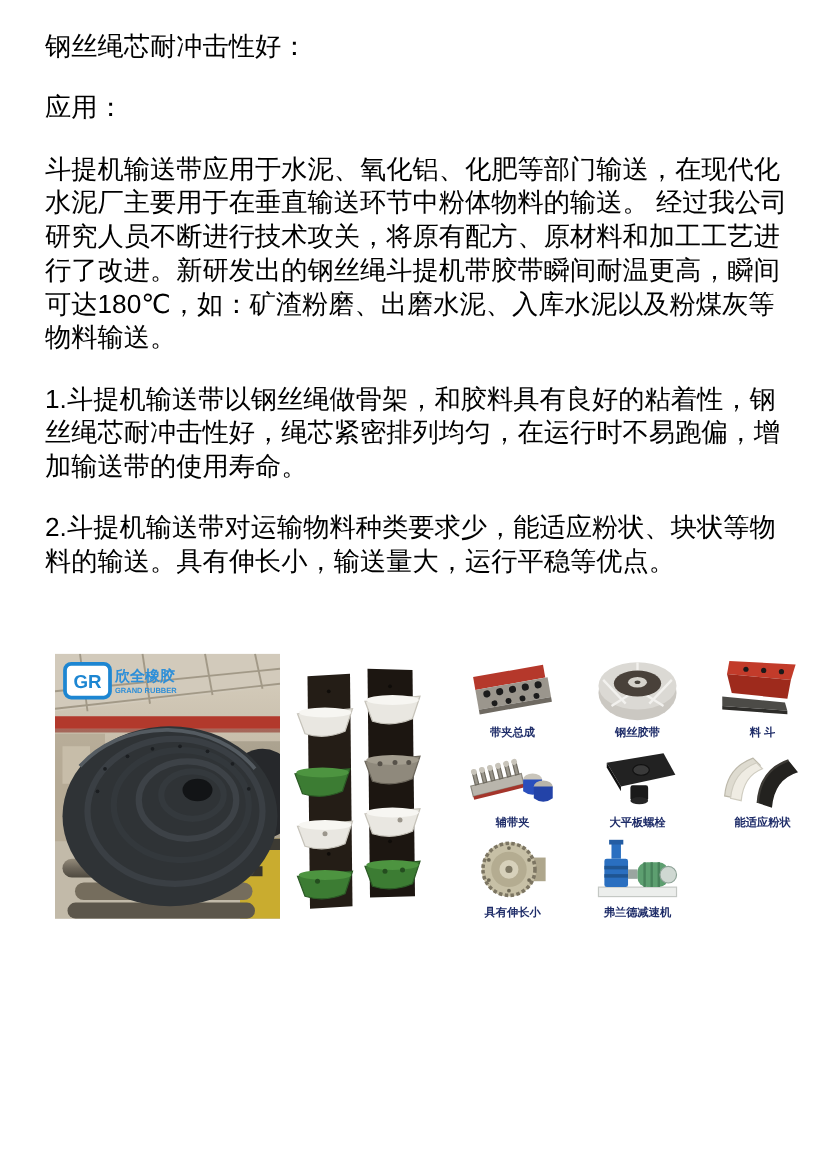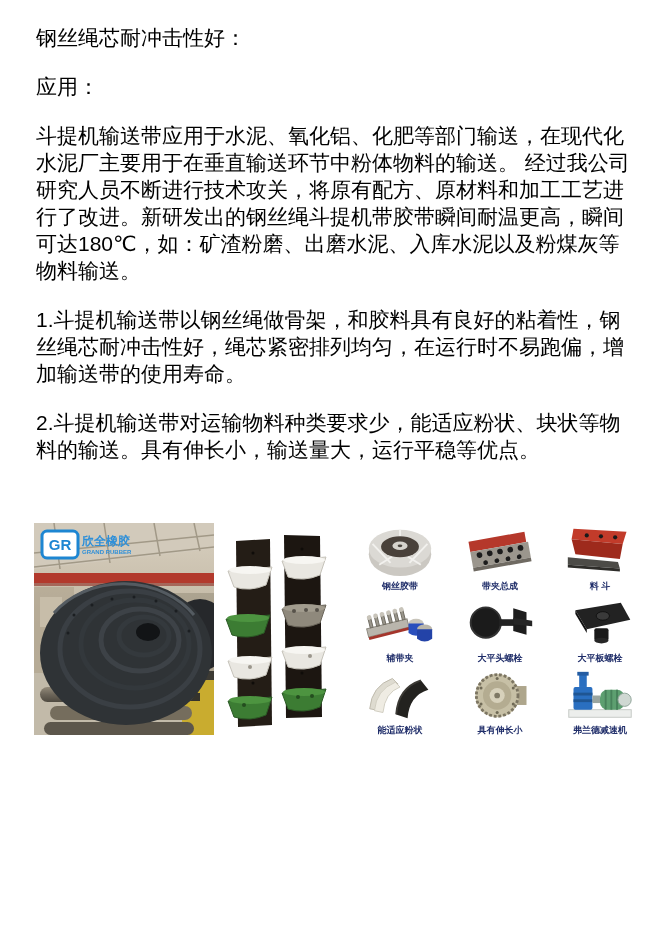--- a/index.html
+++ b/index.html
@@ -8,21 +8,21 @@
     font-family:"Liberation Sans","DejaVu Sans",sans-serif;color:#000;
   }
   h1.title{
     margin:0;padding-top:14px;font-size:50px;line-height:64px;font-weight:700;
     text-align:center;letter-spacing:1px;
   }
   .content{margin:0 36px;font-size:21px;line-height:27px;}
   .content p{margin:22px 0 0 0;}
   .content p.intro{margin-top:24px;}
   .gallery{
-    margin-top:60px;padding-left:34px;display:flex;align-items:flex-start;
+    margin-top:60px;padding-left:44px;display:flex;align-items:flex-start;
   }
   .factory-photo{width:180px;height:212px;flex:0 0 auto;}
   .bucket-photo{width:112px;height:196px;flex:0 0 auto;margin-left:10px;margin-top:10px;}
   .product-grid{
     margin-left:14px;margin-top:2px;display:grid;
     grid-template-columns:repeat(3,100px);grid-auto-rows:66px;row-gap:6px;column-gap:0;
   }
   .cell{display:flex;flex-direction:column;align-items:center;justify-content:flex-end;}
   .caption{
     font-size:9px;font-weight:700;color:#1f2d69;margin-top:3px;white-space:nowrap;
@@ -179,56 +179,56 @@
             <circle cx="16" cy="8" r="2" fill="#244d1f"></circle>
             <circle cx="30" cy="7" r="2" fill="#244d1f"></circle>
           </g>
       </svg>
     </div>
 
     <div class="product-grid">
 
       <div class="cell">
         <svg viewBox="0 0 72 56" width="72" height="56">
-          <ellipse cx="36" cy="31" rx="33" ry="23" fill="#cbc8c2"></ellipse>
-          <ellipse cx="36" cy="25" rx="33" ry="20" fill="#dbd9d4"></ellipse>
-          <g stroke="#f2f1ee" stroke-width="2" fill="none">
-            <path d="M7,20 L26,40"></path>
-              <path d="M65,20 L46,40"></path>
-              <path d="M36,5 L36,14"></path>
-              <path d="M14,42 L30,32"></path>
-              <path d="M58,42 L42,32"></path>
-          </g>
-          <ellipse cx="36" cy="23" rx="20" ry="11" fill="#49413a"></ellipse>
-          <ellipse cx="36" cy="22" rx="8" ry="4.5" fill="#d6d3cc"></ellipse>
-          <ellipse cx="36" cy="22" rx="2.5" ry="1.5" fill="#4a453e"></ellipse>
-        </svg>
-        <div class="caption">钢丝胶带</div>
-      </div>
-
-      <div class="cell">
-        <svg viewBox="0 0 72 56" width="72" height="56">
           <g transform="rotate(-10 36 28)">
             <rect x="5" y="12" width="60" height="11" fill="#b5382b"></rect>
             <rect x="5" y="23" width="62" height="17" fill="#9b968d"></rect>
             <rect x="5" y="40" width="62" height="4" fill="#6f6a62"></rect>
             <g fill="#1c1c1c">
               <circle cx="14" cy="28" r="3"></circle>
                 <circle cx="25" cy="28" r="3"></circle>
                 <circle cx="36" cy="28" r="3"></circle>
                 <circle cx="47" cy="28" r="3"></circle>
                 <circle cx="58" cy="28" r="3"></circle>
               <circle cx="19" cy="37" r="2.5"></circle>
                 <circle cx="31" cy="37" r="2.5"></circle>
                 <circle cx="43" cy="37" r="2.5"></circle>
                 <circle cx="55" cy="37" r="2.5"></circle>
             </g>
           </g>
         </svg>
         <div class="caption">带夹总成</div>
+      </div>
+
+      <div class="cell">
+        <svg viewBox="0 0 72 56" width="72" height="56">
+          <ellipse cx="36" cy="31" rx="33" ry="23" fill="#cbc8c2"></ellipse>
+          <ellipse cx="36" cy="25" rx="33" ry="20" fill="#dbd9d4"></ellipse>
+          <g stroke="#f2f1ee" stroke-width="2" fill="none">
+            <path d="M7,20 L26,40"></path>
+              <path d="M65,20 L46,40"></path>
+              <path d="M36,5 L36,14"></path>
+              <path d="M14,42 L30,32"></path>
+              <path d="M58,42 L42,32"></path>
+          </g>
+          <ellipse cx="36" cy="23" rx="20" ry="11" fill="#49413a"></ellipse>
+          <ellipse cx="36" cy="22" rx="8" ry="4.5" fill="#d6d3cc"></ellipse>
+          <ellipse cx="36" cy="22" rx="2.5" ry="1.5" fill="#4a453e"></ellipse>
+        </svg>
+        <div class="caption">钢丝胶带</div>
       </div>
 
       <div class="cell">
         <svg viewBox="0 0 72 56" width="72" height="56">
           <polygon points="8,4 64,7 60,20 6,15" fill="#c23b2a"></polygon>
           <polygon points="6,15 60,20 57,36 10,31" fill="#9e2a1c"></polygon>
           <g fill="#1a1a1a">
               <circle cx="22" cy="11" r="2.2"></circle>
               <circle cx="37" cy="12" r="2.2"></circle>
               <circle cx="52" cy="13" r="2.2"></circle>
@@ -264,30 +264,20 @@
           <g>
             <ellipse cx="53" cy="28" rx="8" ry="5" fill="#c9c5bb"></ellipse>
             <path d="M45,28 L45,38 Q53,44 61,38 L61,28 Z" fill="#2a4fbd"></path>
             <ellipse cx="62" cy="34" rx="8" ry="5" fill="#b9b5aa"></ellipse>
             <path d="M54,34 L54,44 Q62,50 70,44 L70,34 Z" fill="#2343a8"></path>
           </g>
         </svg>
         <div class="caption">辅带夹</div>
       </div>
 
-      <div class="cell">
-        <svg viewBox="0 0 72 56" width="72" height="56">
-          <circle cx="21" cy="27" r="16" fill="#1b1b1b"></circle>
-          <circle cx="21" cy="27" r="16" fill="none" stroke="#333" stroke-width="2"></circle>
-          <rect x="35" y="23.5" width="17" height="7" fill="#222"></rect>
-          <polygon points="50,12 64,16 64,40 50,36" fill="#1d1d1d"></polygon>
-          <polygon points="50,22 70,25 70,31 50,29" fill="#262626"></polygon>
-        </svg>
-        <div class="caption">大平头螺栓</div>
-      </div>
 
       <div class="cell">
         <svg viewBox="0 0 72 56" width="72" height="56">
           <polygon points="10,14 58,6 68,24 22,34" fill="#222222"></polygon>
           <polygon points="10,14 22,34 22,38 10,18" fill="#101010"></polygon>
           <ellipse cx="39" cy="20" rx="7" ry="4.5" fill="#3a3a3a" stroke="#111"></ellipse>
           <rect x="30" y="33" width="15" height="13" rx="2" fill="#1a1a1a"></rect>
           <ellipse cx="37.5" cy="46" rx="7.5" ry="3" fill="#262626"></ellipse>
         </svg>
         <div class="caption">大平板螺栓</div>

